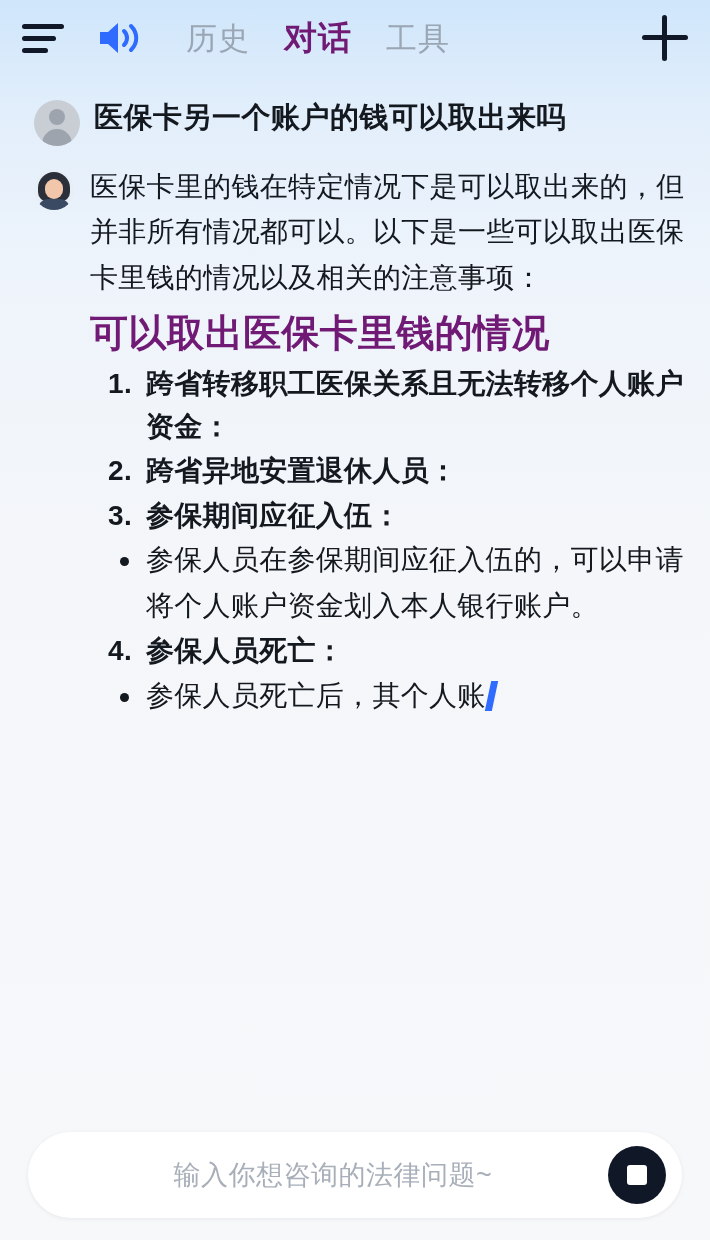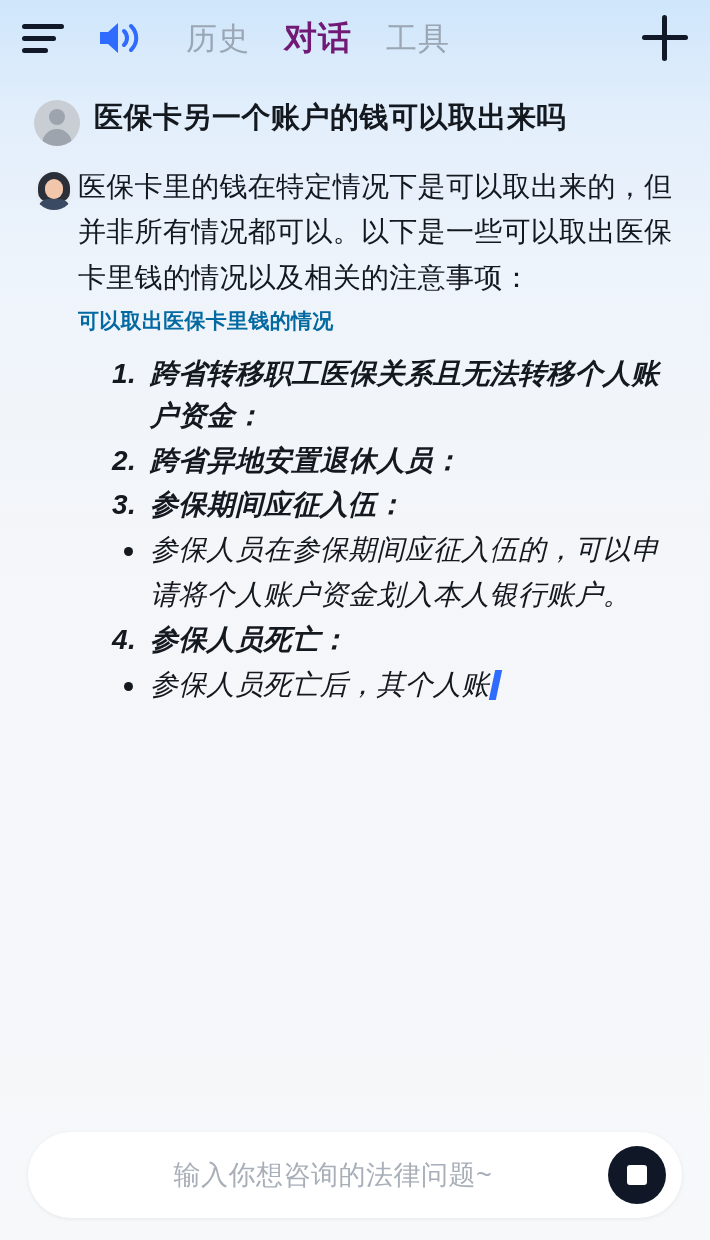--- a/index.html
+++ b/index.html
@@ -109,21 +109,21 @@
     font-size: 29px;
     font-weight: bold;
     color: #14181f;
     line-height: 1.35;
     letter-spacing: 0.5px;
   }
 
   .bot-row {
     display: flex;
     align-items: flex-start;
-    gap: 4px;
+    gap: 16px;
     padding: 8px 6px 0 10px;
     justify-content: space-between;
   }
   .avatar-bot {
     width: 40px; height: 40px; border-radius: 50%;
     background: #e8eef6;
     flex: 0 0 auto;
     position: relative;
     overflow: hidden;
     margin-top: 6px;
@@ -145,33 +145,32 @@
     flex: 1 1 auto;
     font-size: 28px;
     color: #14181f;
     line-height: 1.62;
     letter-spacing: 0.3px;
     padding-right: 4px;
   }
   .bot-content p.para { margin-bottom: 6px; }
 
   .section-title {
-    font-size: 21px;
-    font-weight: bold;
-    color: #0369a1;
+    font-size: 38px;
+    font-weight: bold;
+    color: #701a75;
     margin: 6px 0 2px 0;
     line-height: 1.45;
   }
 
   ol.steps {
     list-style: none;
     counter-reset: step;
-    margin: 16px;
+    margin: 0;
     padding: 0;
-    font-style: italic;
   }
   ol.steps > li.step {
     counter-increment: step;
     position: relative;
     padding-left: 56px;
     font-weight: bold;
     font-size: 28px;
     line-height: 1.52;
     margin-top: 2px;
   }

